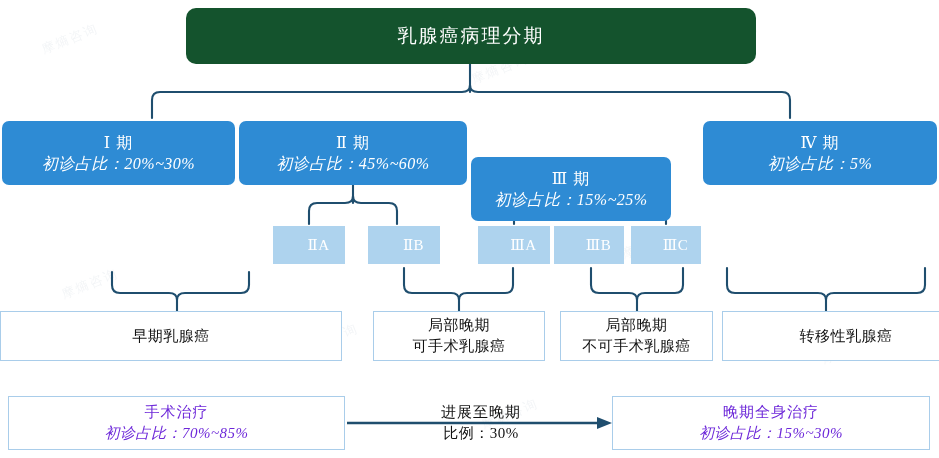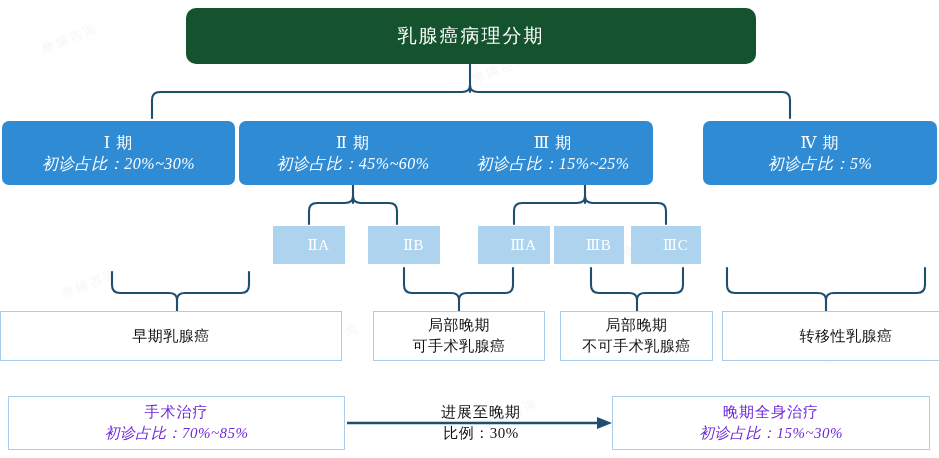--- a/index.html
+++ b/index.html
@@ -25,21 +25,21 @@
   .stage-box{
     background:#2e8bd4;border-radius:7px;color:#ffffff;
     display:flex;flex-direction:column;align-items:center;justify-content:center;
     top:121px;height:64px;line-height:1.32;
   }
   .stage-box .l1{font-size:16px;letter-spacing:1px;}
   .stage-box .l2{font-size:16px;font-style:italic;letter-spacing:0.5px;}
 
   .stage-1{left:2px;width:233px;}
   .stage-2{left:239px;width:228px;}
-  .stage-3{left:453px;width:200px;}
+  .stage-3{left:471px;width:200px;margin-top:36px;}
   .stage-4{left:703px;width:234px;}
 
   
   .sub-box{
     background:#aed3ee;color:#ffffff;top:226px;height:38px;
     display:flex;align-items:center;justify-content:center;
     font-size:15px;letter-spacing:0.5px;padding-left:19px;
   }
   .sub-iia {left:273px;width:72px;}
   .sub-iib {left:368px;width:72px;}

